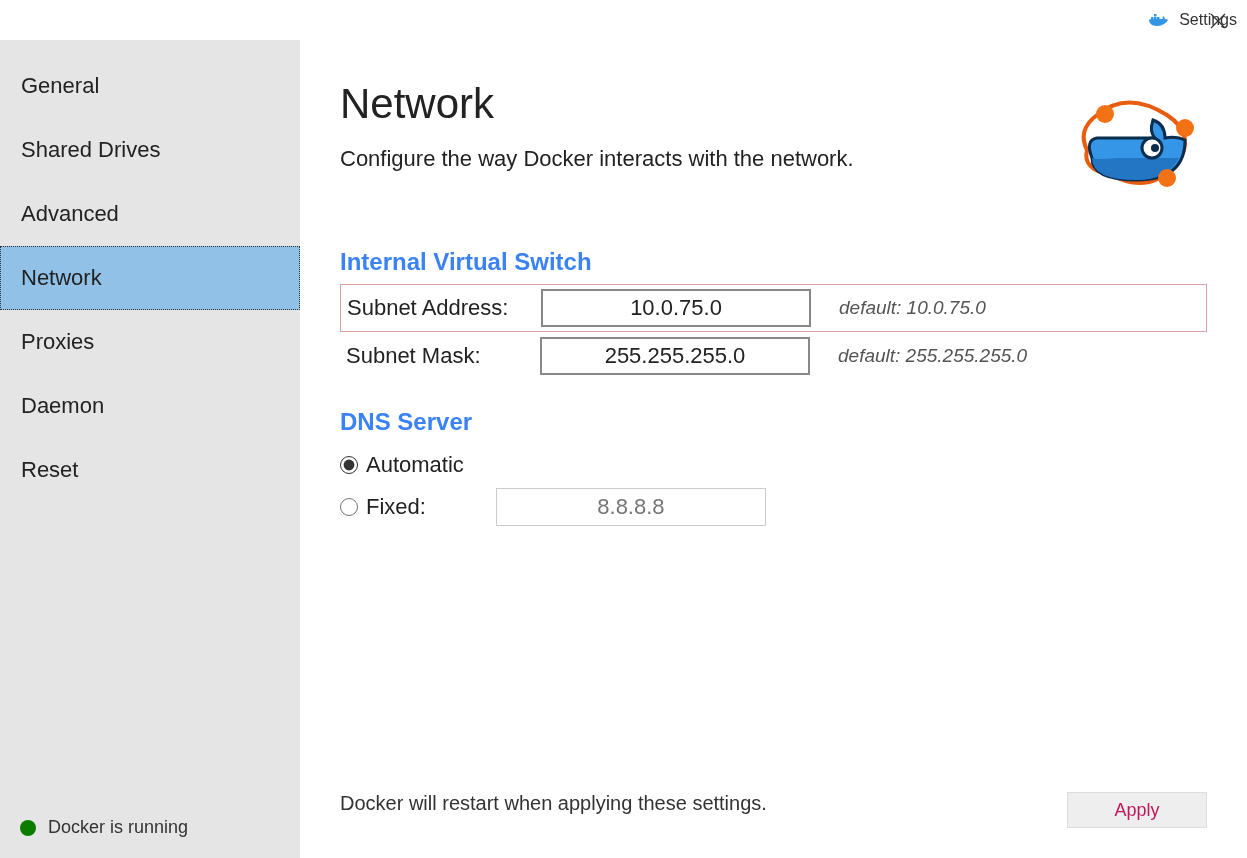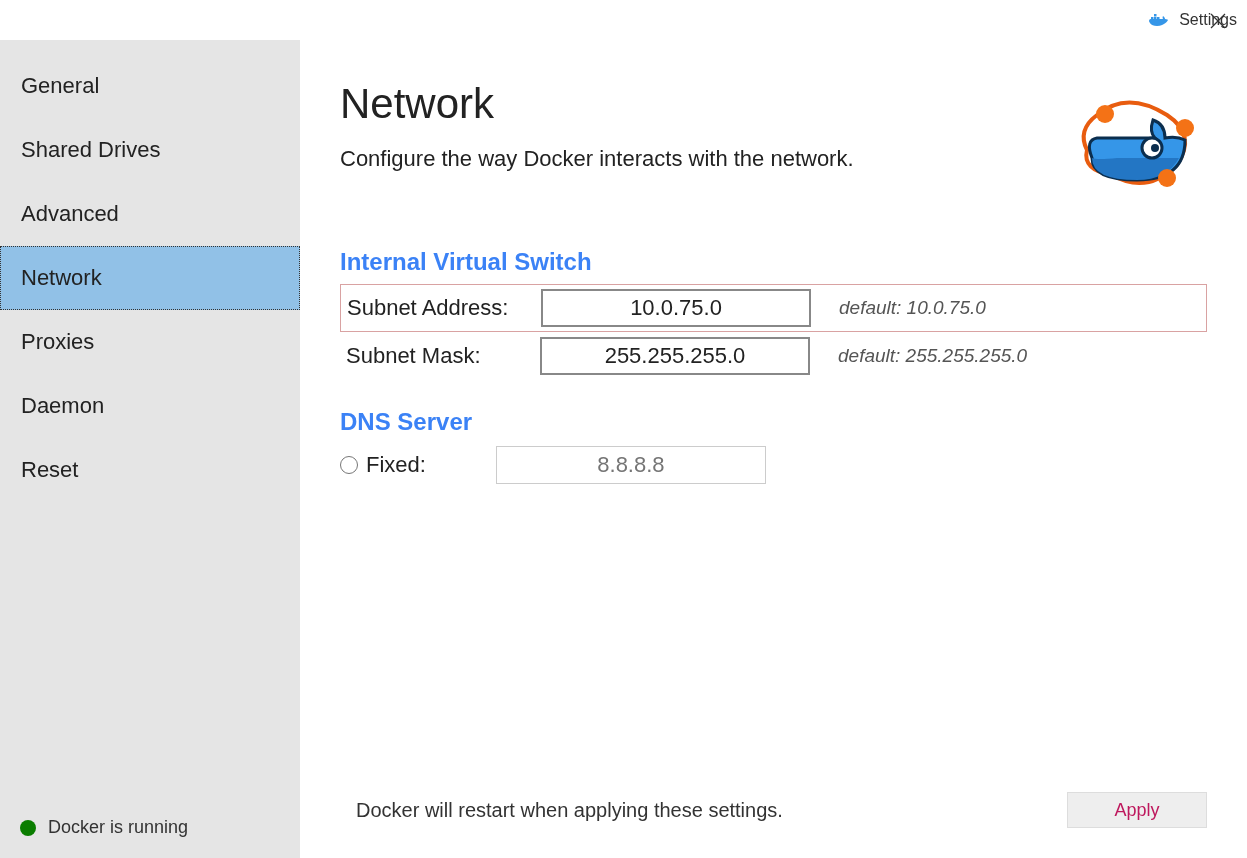--- a/index.html
+++ b/index.html
@@ -41,21 +41,21 @@
 
 .radio-row { display: flex; align-items: center; height: 42px; gap: 10px; }
 .radio-row label { font-size: 22px; color: #222; display: flex; align-items: center; gap: 8px; cursor: pointer; }
 .radio-row input[type="radio"] { width: 18px; height: 18px; accent-color: #333; cursor: pointer; }
 .radio-row .radio-label { display: inline-block; }
 .radio-row input.textbox {
   margin-left: 60px; width: 270px; height: 38px; border: 1px solid #ccc; text-align: center;
   font-size: 22px; font-family: inherit; color: #bbb; background: #fff;
 }
 
-.footer { position: absolute; bottom: 30px; left: 56px; right: 40px; display: flex; align-items: center; justify-content: space-between; }
+.footer { position: absolute; bottom: 30px; left: 40px; right: 40px; display: flex; align-items: flex-start; justify-content: space-between; }
 .footer-text { font-size: 20px; color: #333; }
 .apply-btn { width: 140px; height: 36px; font-size: 18px; color: #be185d; background: #eee; border: 1px solid #ddd; cursor: not-allowed; }
 </style>
 </head>
 <body>
 
 <div class="titlebar">
   <span class="app-icon">
     <svg viewBox="0 0 24 24" width="24" height="24">
       <path fill="#3596e8" d="M2 13c0 0 1 5 8 5 8 0 11-6 11-6s-1-1-3-1c0 0 0-2-2-3 0 0-1 2 0 3H4s-2 0-2 2z"></path>
@@ -123,20 +123,26 @@
           <input class="textbox" type="text" value="255.255.255.0" style="">
           <span class="hint">default: 255.255.255.0</span>
         </div>
       </div>
     </div>
 
     <div class="section" style="margin-top:28px">
       <h2>DNS Server</h2>
       <div class="radio-row">
         <label>
+          <input type="radio" name="dns" checked="" style="">
+          <span class="radio-label">Automatic</span>
+        </label>
+      </div>
+      <div class="radio-row">
+        <label>
           <input type="radio" name="dns" style="">
           <span class="radio-label">Fixed:</span>
         </label>
         <input class="textbox" type="text" disabled="" placeholder="8.8.8.8" style="">
       </div>
     </div>
 
     <div class="footer">
       <span class="footer-text">Docker will restart when applying these settings.</span>
       <button class="apply-btn" disabled="">Apply</button>

